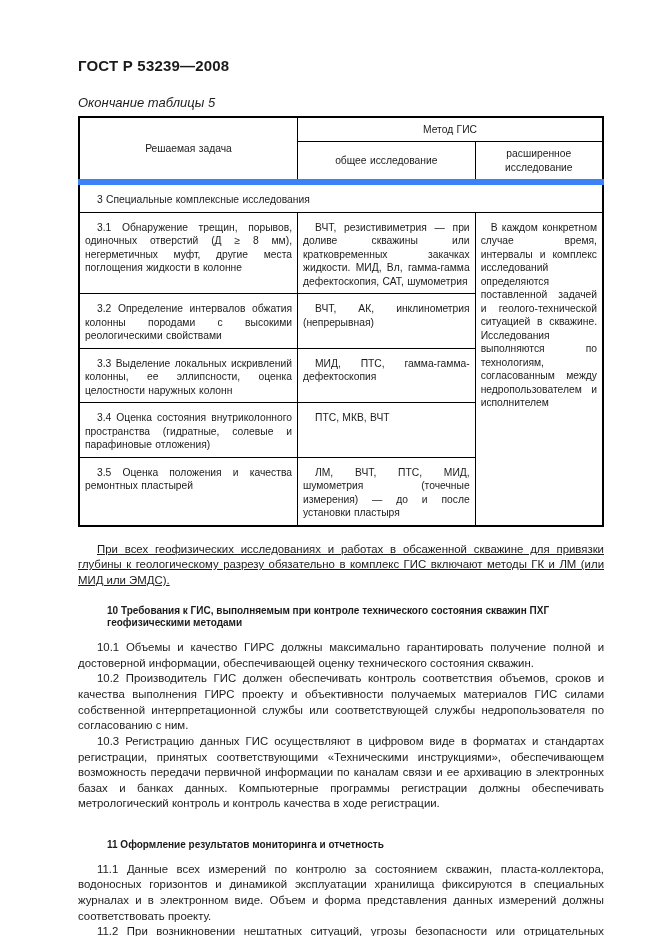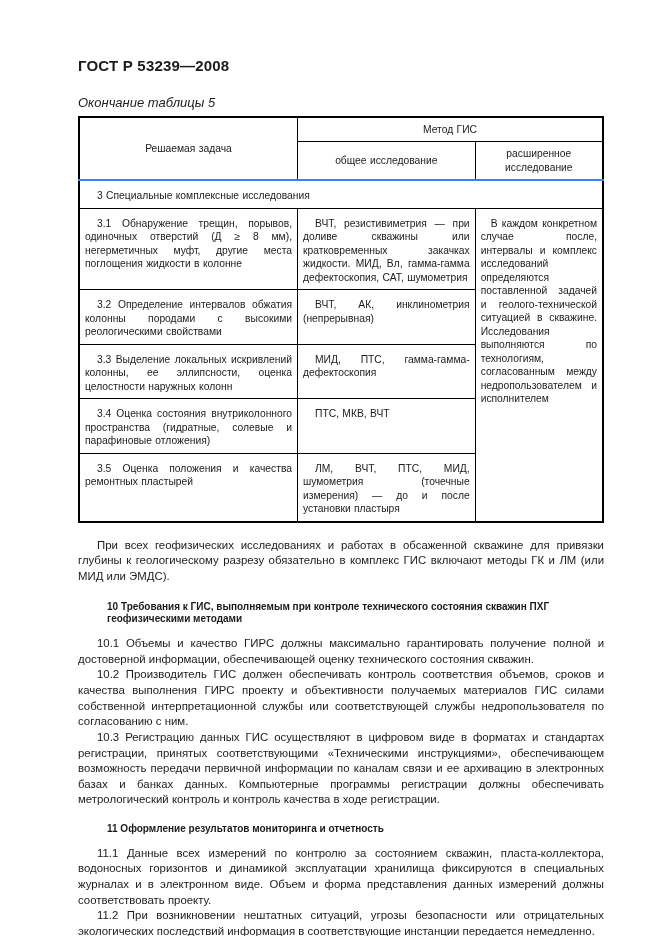--- a/index.html
+++ b/index.html
@@ -41,21 +41,21 @@
     padding: 8px 5px 5px 5px;
     word-spacing: 0.5px;
   }
   .gost-table thead th {
     font-weight: normal;
     text-align: center;
     vertical-align: middle;
     padding: 5px 4px;
   }
   .gost-table thead tr:last-child th,
-  .gost-table th.col-task { border-bottom: 2px solid #3b82f6; border-radius: 28px; }
+  .gost-table th.col-task { border-bottom: 6px solid #3b82f6; border-radius: 28px; }
   col.c-task { width: 41.7%; }
   col.c-general { width: 33.9%; }
   col.c-extended { width: 24.4%; }
   .section-cell {
     text-indent: 12px;
     padding-top: 4px;
     padding-bottom: 4px;
   }
   td.task-cell, td.general-cell {
     text-align: justify;
@@ -70,30 +70,30 @@
   tr.row-33 td { height: 36px; border-radius: 14px; }
   tr.row-34 td { height: 36px; }
   tr.row-35 td { height: 50px; border-radius: 10px; }
   .para {
     font-size: 11.4px;
     line-height: 1.37;
     text-align: justify;
     text-indent: 19px;
     margin: 0;
   }
-  .para.after-table { margin-top: 15px; }
+  .para.after-table { margin-top: 15px; text-decoration: underline; }
   .section-title {
     font-size: 10px;
     font-weight: bold;
     line-height: 1.28;
     margin: 16px 0 10px 0;
     padding-left: 29px;
     max-width: 452px;
   }
-  .section-title.s11 { margin-top: 15px; max-width: none; }
+  .section-title.s11 { margin-top: 27px; max-width: none; }
 </style>
 </head>
 <body>
 
 <div class="page">
 
   <div class="doc-code">ГОСТ Р 53239—2008</div>
 
   <div class="table-caption">Окончание таблицы 5</div>
 
@@ -113,21 +113,21 @@
         <th>расширенное исследование</th>
       </tr>
     </thead>
     <tbody>
       <tr>
         <td colspan="3" class="section-cell">3  Специальные комплексные исследования</td>
       </tr>
       <tr class="row-31">
         <td class="task-cell">3.1  Обнаружение трещин, порывов, одиночных отверстий (Д ≥ 8 мм), негерметичных муфт, другие места поглощения жидкости в колонне</td>
         <td class="general-cell">ВЧТ, резистивиметрия — при доливе скважины или кратковременных закачках жидкости. МИД, Вл, гамма-гамма дефектоскопия, САТ, шумометрия</td>
-        <td class="extended-cell" rowspan="5">В каждом конкретном случае после, интервалы и комплекс исследований определяются поставленной задачей и геолого-технической ситуацией в скважине. Исследования выполняются по технологиям, согласованным между недропользователем и исполнителем</td>
+        <td class="extended-cell" rowspan="5">В каждом конкретном случае время, интервалы и комплекс исследований определяются поставленной задачей и геолого-технической ситуацией в скважине. Исследования выполняются по технологиям, согласованным между недропользователем и исполнителем</td>
       </tr>
       <tr class="row-32">
         <td class="task-cell">3.2  Определение интервалов обжатия колонны породами с высокими реологическими свойствами</td>
         <td class="general-cell">ВЧТ, АК, инклинометрия (непрерывная)</td>
       </tr>
       <tr class="row-33">
         <td class="task-cell">3.3  Выделение локальных искривлений колонны, ее эллипсности, оценка целостности наружных колонн</td>
         <td class="general-cell">МИД, ПТС, гамма-гамма-дефектоскопия</td>
       </tr>
       <tr class="row-34">

